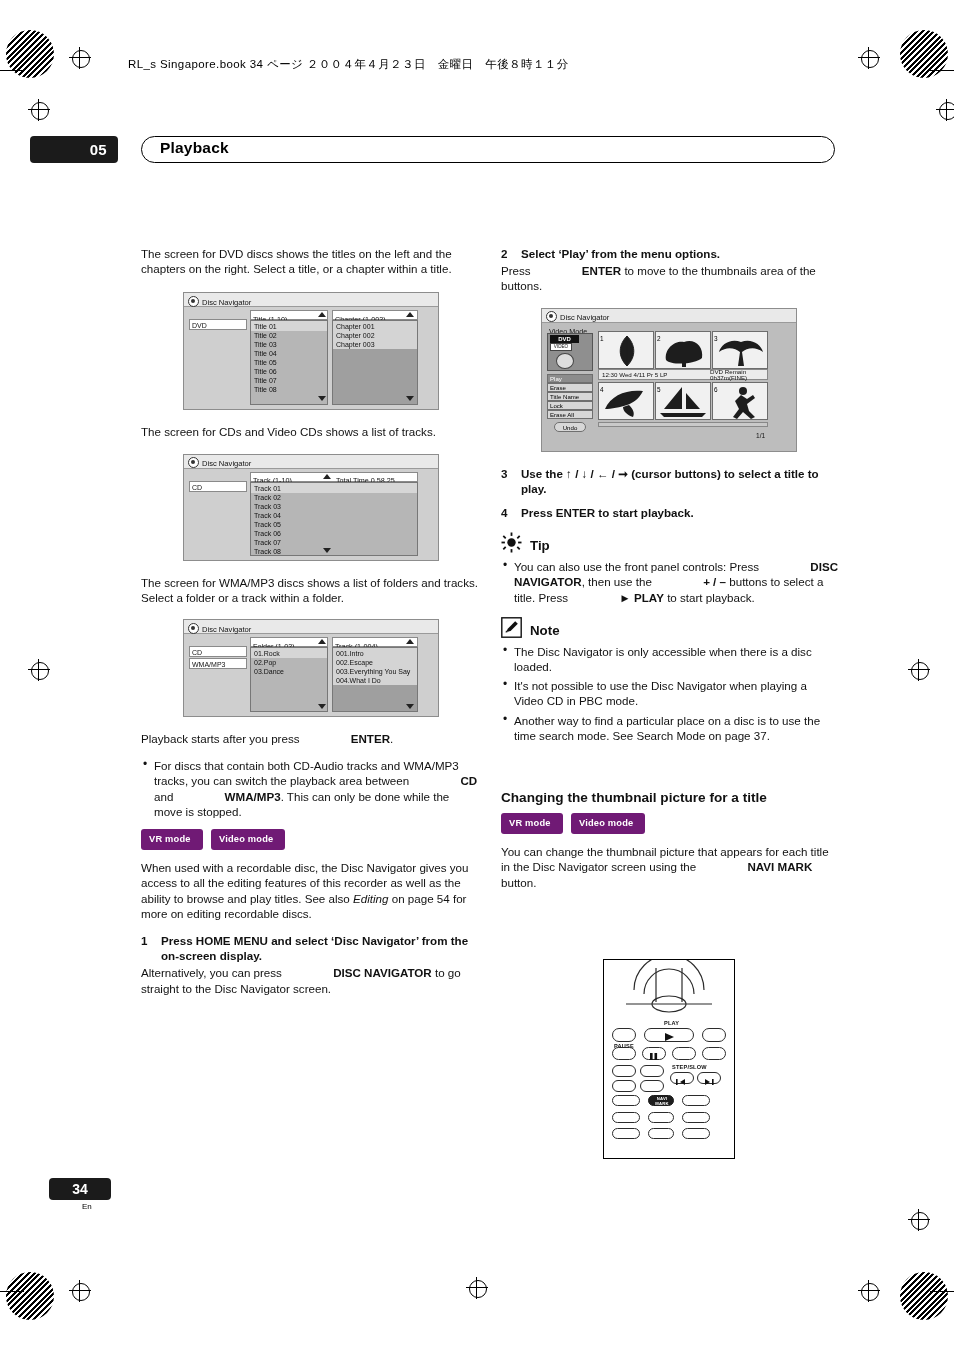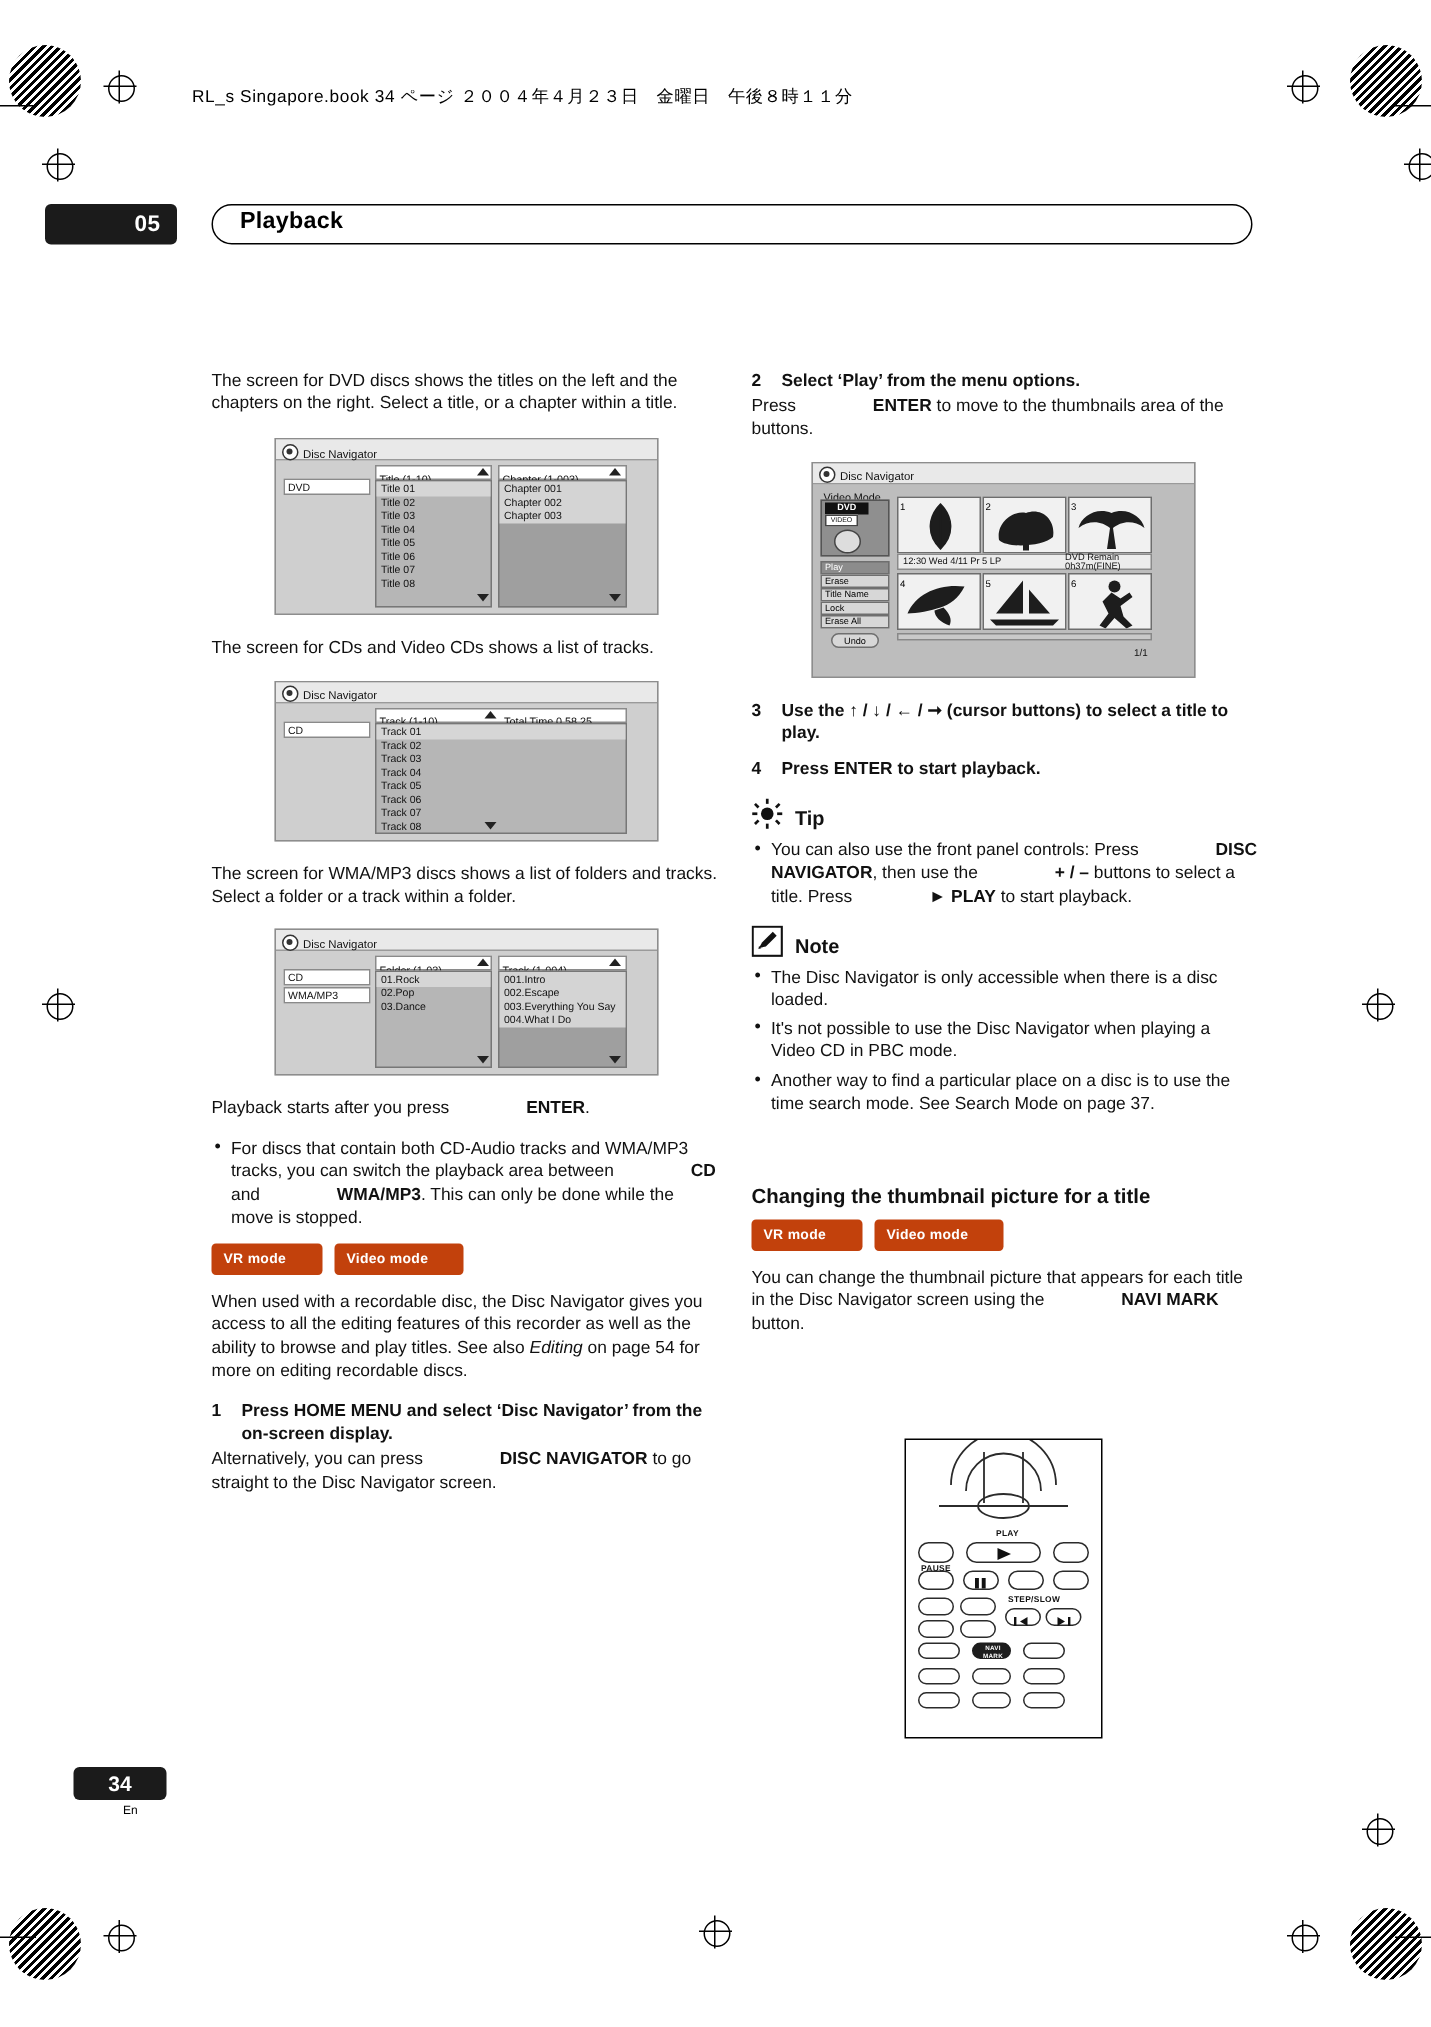--- a/index.html
+++ b/index.html
@@ -36,22 +36,22 @@
   .colL{left:141px;top:246px;}
   .colR{left:501px;top:246px;}
 
   p{margin:0 0 12px 0;}
   b{font-weight:bold;padding-left:48px;}
   i{font-style:italic;}
 
   h3{font-size:13.6px;line-height:17px;margin:0 0 7px 0;font-weight:bold;}
 
   .modebadges{margin:0 0 10px 0;}
-  .badge{display:inline-block;background:#c2410c;color:#fff;font-size:9.3px;font-weight:bold;
-    padding:3px 24px 3px 8px;border-radius:3px;margin-right:5px;letter-spacing:.2px;}
+  .badge{display:inline-block;background:#701a75;color:#fff;font-size:9.3px;font-weight:bold;
+    padding:3px 12px 3px 8px;border-radius:3px;margin-right:5px;letter-spacing:.2px;}
 
   .steps{margin:0;}
   .step{display:flex;margin:0 0 2px 0;}
   .stepnum{width:20px;flex:none;font-weight:bold;}
   .stepbody{flex:1;}
   .stepbody .hd{font-weight:bold;}
 
   ul.bul{margin:0 0 10px 0;padding:0;list-style:none;}
   ul.bul li{position:relative;padding-left:13px;margin-bottom:4px;}
   ul.bul li:before{content:"•";position:absolute;left:2px;top:-1px;font-size:12px;}

